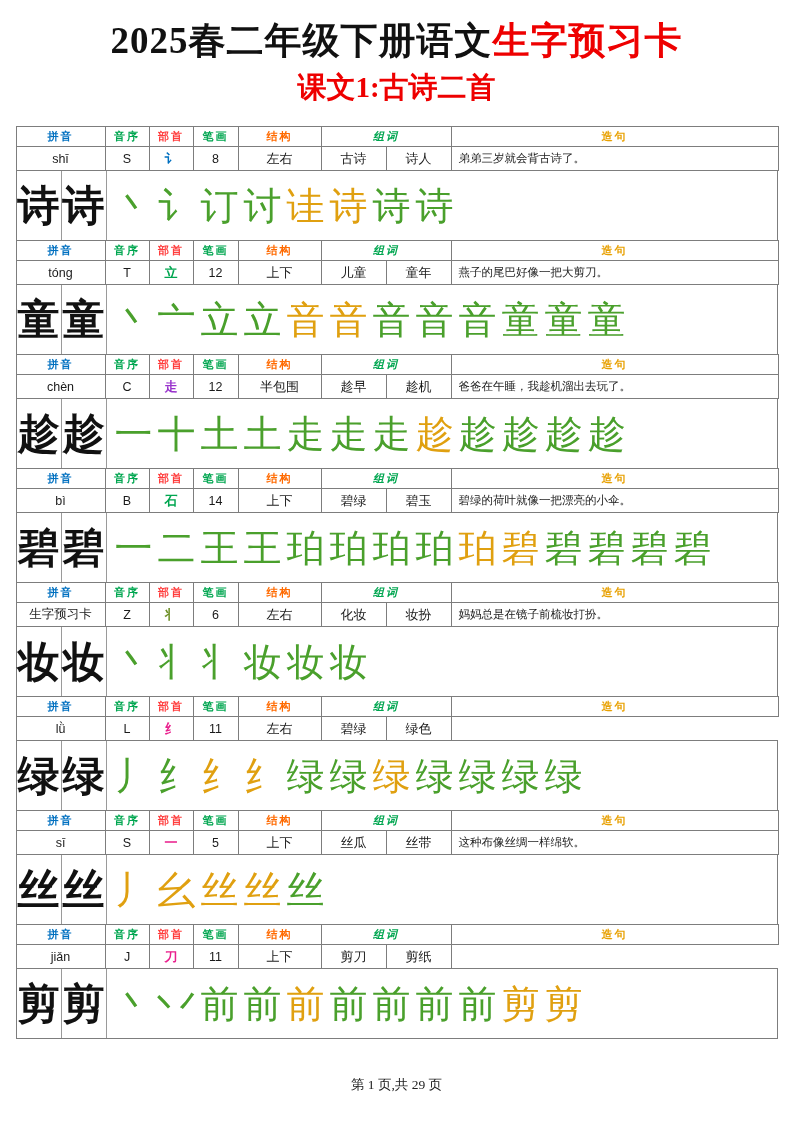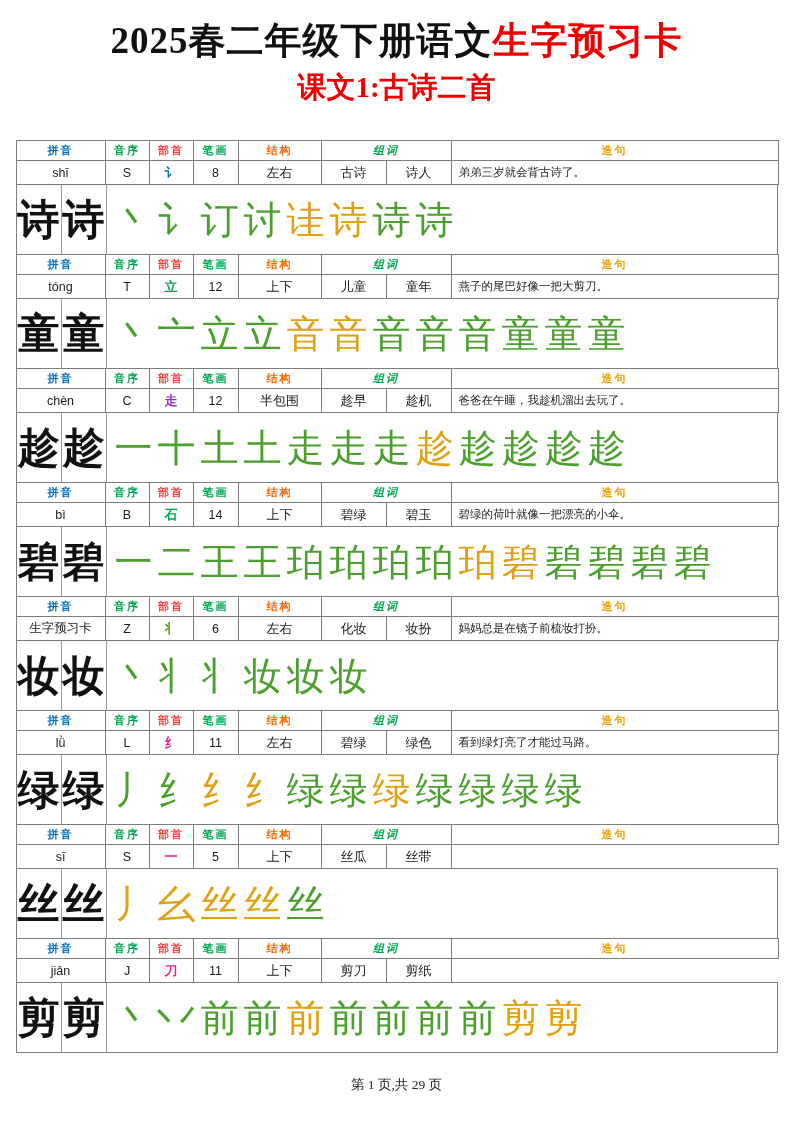--- a/index.html
+++ b/index.html
@@ -22,21 +22,21 @@
   }
   .title .red-part { font-weight: bold; }
   .subtitle {
     text-align: center;
     font-size: 29px;
     font-weight: bold;
     margin-top: 2px;
   }
   .table-wrap {
     width: 762px;
-    margin: 32px auto 0 auto;
+    margin: 18px auto 0 auto;
     text-align: right;
   }
   .row { display: flex; margin-bottom: -1px; }
   .cell {
     border: 1px solid #7d7d7d;
     margin-right: -1px;
     display: flex;
     align-items: center;
     justify-content: center;
     overflow: hidden;
@@ -327,21 +327,20 @@
       <div class="cell c-zaoju" style="color: rgb(232, 160, 0);">造句</div>
     </div>
     <div class="row data-row">
       <div class="cell c-pinyin">lǜ</div>
       <div class="cell c-yinxu">L</div>
       <div class="cell c-bushou" style="color: rgb(233, 30, 140);">纟</div>
       <div class="cell c-bihua">11</div>
       <div class="cell c-jiegou">左右</div>
       <div class="cell c-zuci">碧绿</div>
       <div class="cell c-zuci">绿色</div>
-      <div class="cell c-zaoju">看到绿灯亮了才能过马路。</div>
     </div>
     <div class="big-row">
       <div class="big-cell">绿</div>
       <div class="big-cell">绿</div>
       <div class="strokes">
           <span class="stroke" style="color: rgb(74, 160, 44);">丿</span>
           <span class="stroke" style="color: rgb(74, 160, 44);">纟</span>
           <span class="stroke" style="color: rgb(224, 160, 16);">纟</span>
           <span class="stroke" style="color: rgb(224, 160, 16);">纟</span>
           <span class="stroke" style="color: rgb(74, 160, 44);">绿</span>
@@ -366,20 +365,21 @@
       <div class="cell c-zaoju" style="color: rgb(232, 160, 0);">造句</div>
     </div>
     <div class="row data-row">
       <div class="cell c-pinyin">sī</div>
       <div class="cell c-yinxu">S</div>
       <div class="cell c-bushou" style="color: rgb(233, 30, 140);">一</div>
       <div class="cell c-bihua">5</div>
       <div class="cell c-jiegou">上下</div>
       <div class="cell c-zuci">丝瓜</div>
       <div class="cell c-zuci">丝带</div>
+      <div class="cell c-zaoju">这种布像丝绸一样绵软。</div>
     </div>
     <div class="big-row">
       <div class="big-cell">丝</div>
       <div class="big-cell">丝</div>
       <div class="strokes">
           <span class="stroke" style="color: rgb(224, 160, 16);">丿</span>
           <span class="stroke" style="color: rgb(224, 160, 16);">幺</span>
           <span class="stroke" style="color: rgb(224, 160, 16);">丝</span>
           <span class="stroke" style="color: rgb(224, 160, 16);">丝</span>
           <span class="stroke" style="color: rgb(74, 160, 44);">丝</span>

